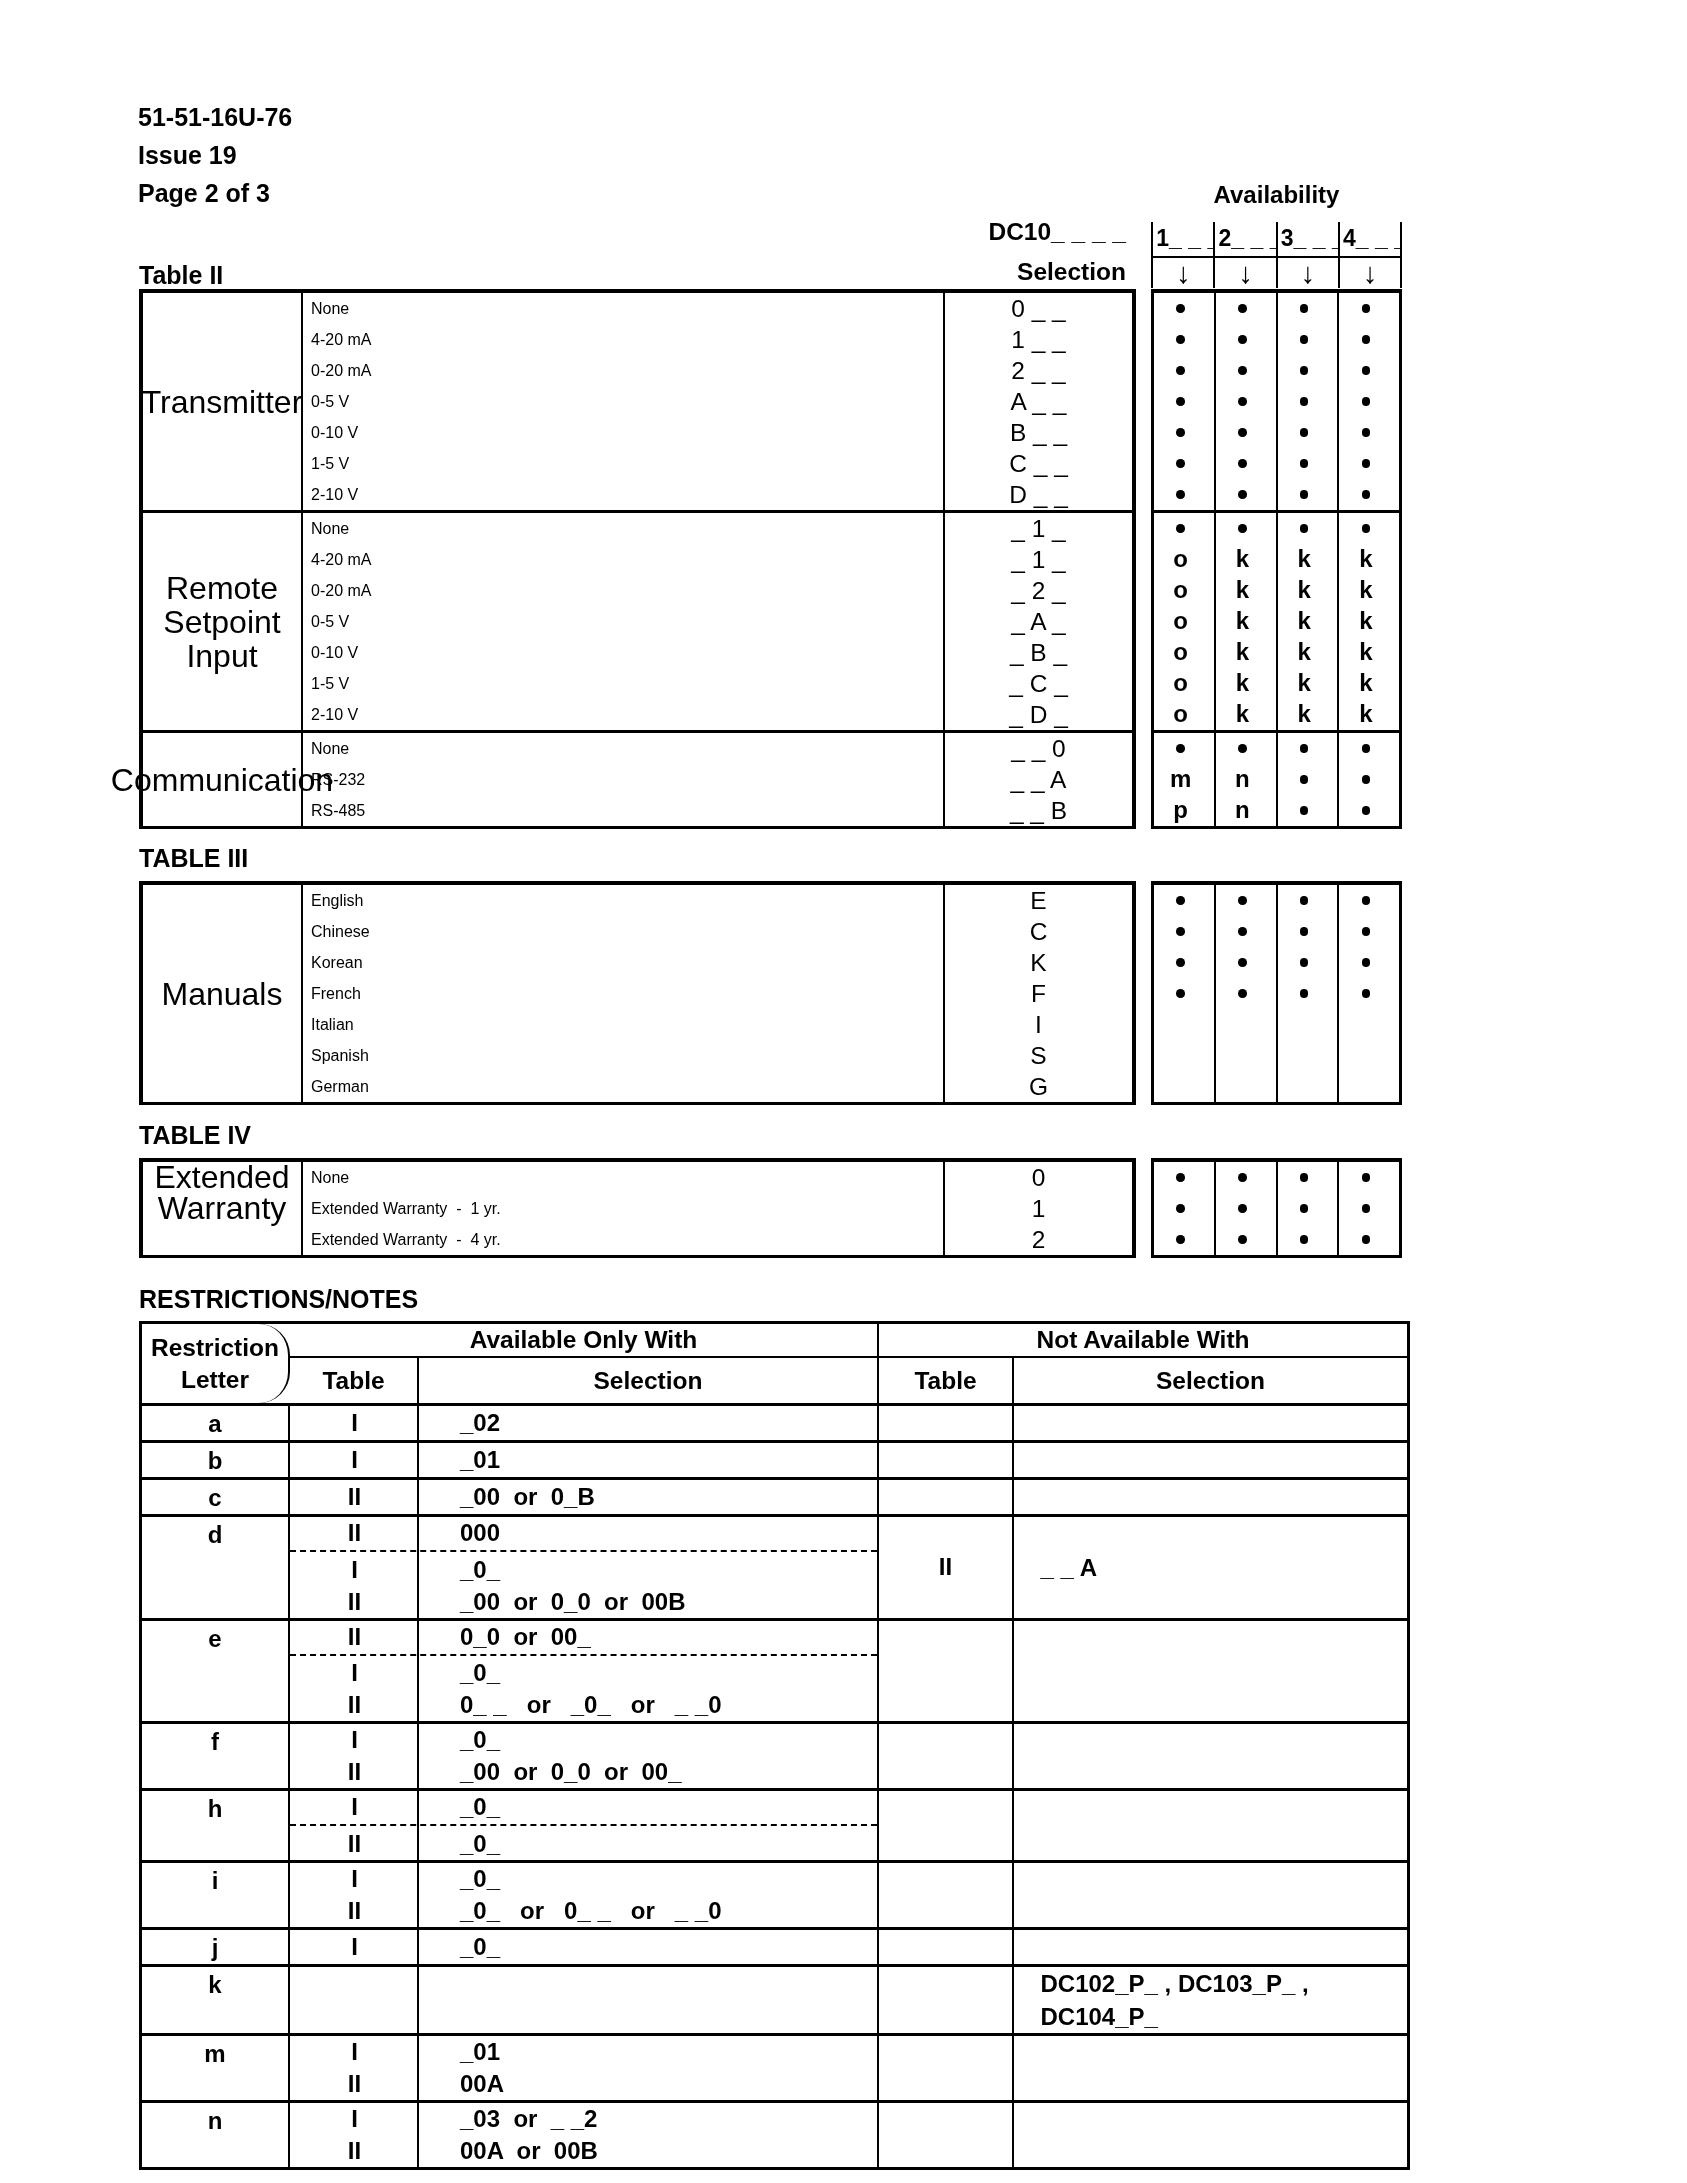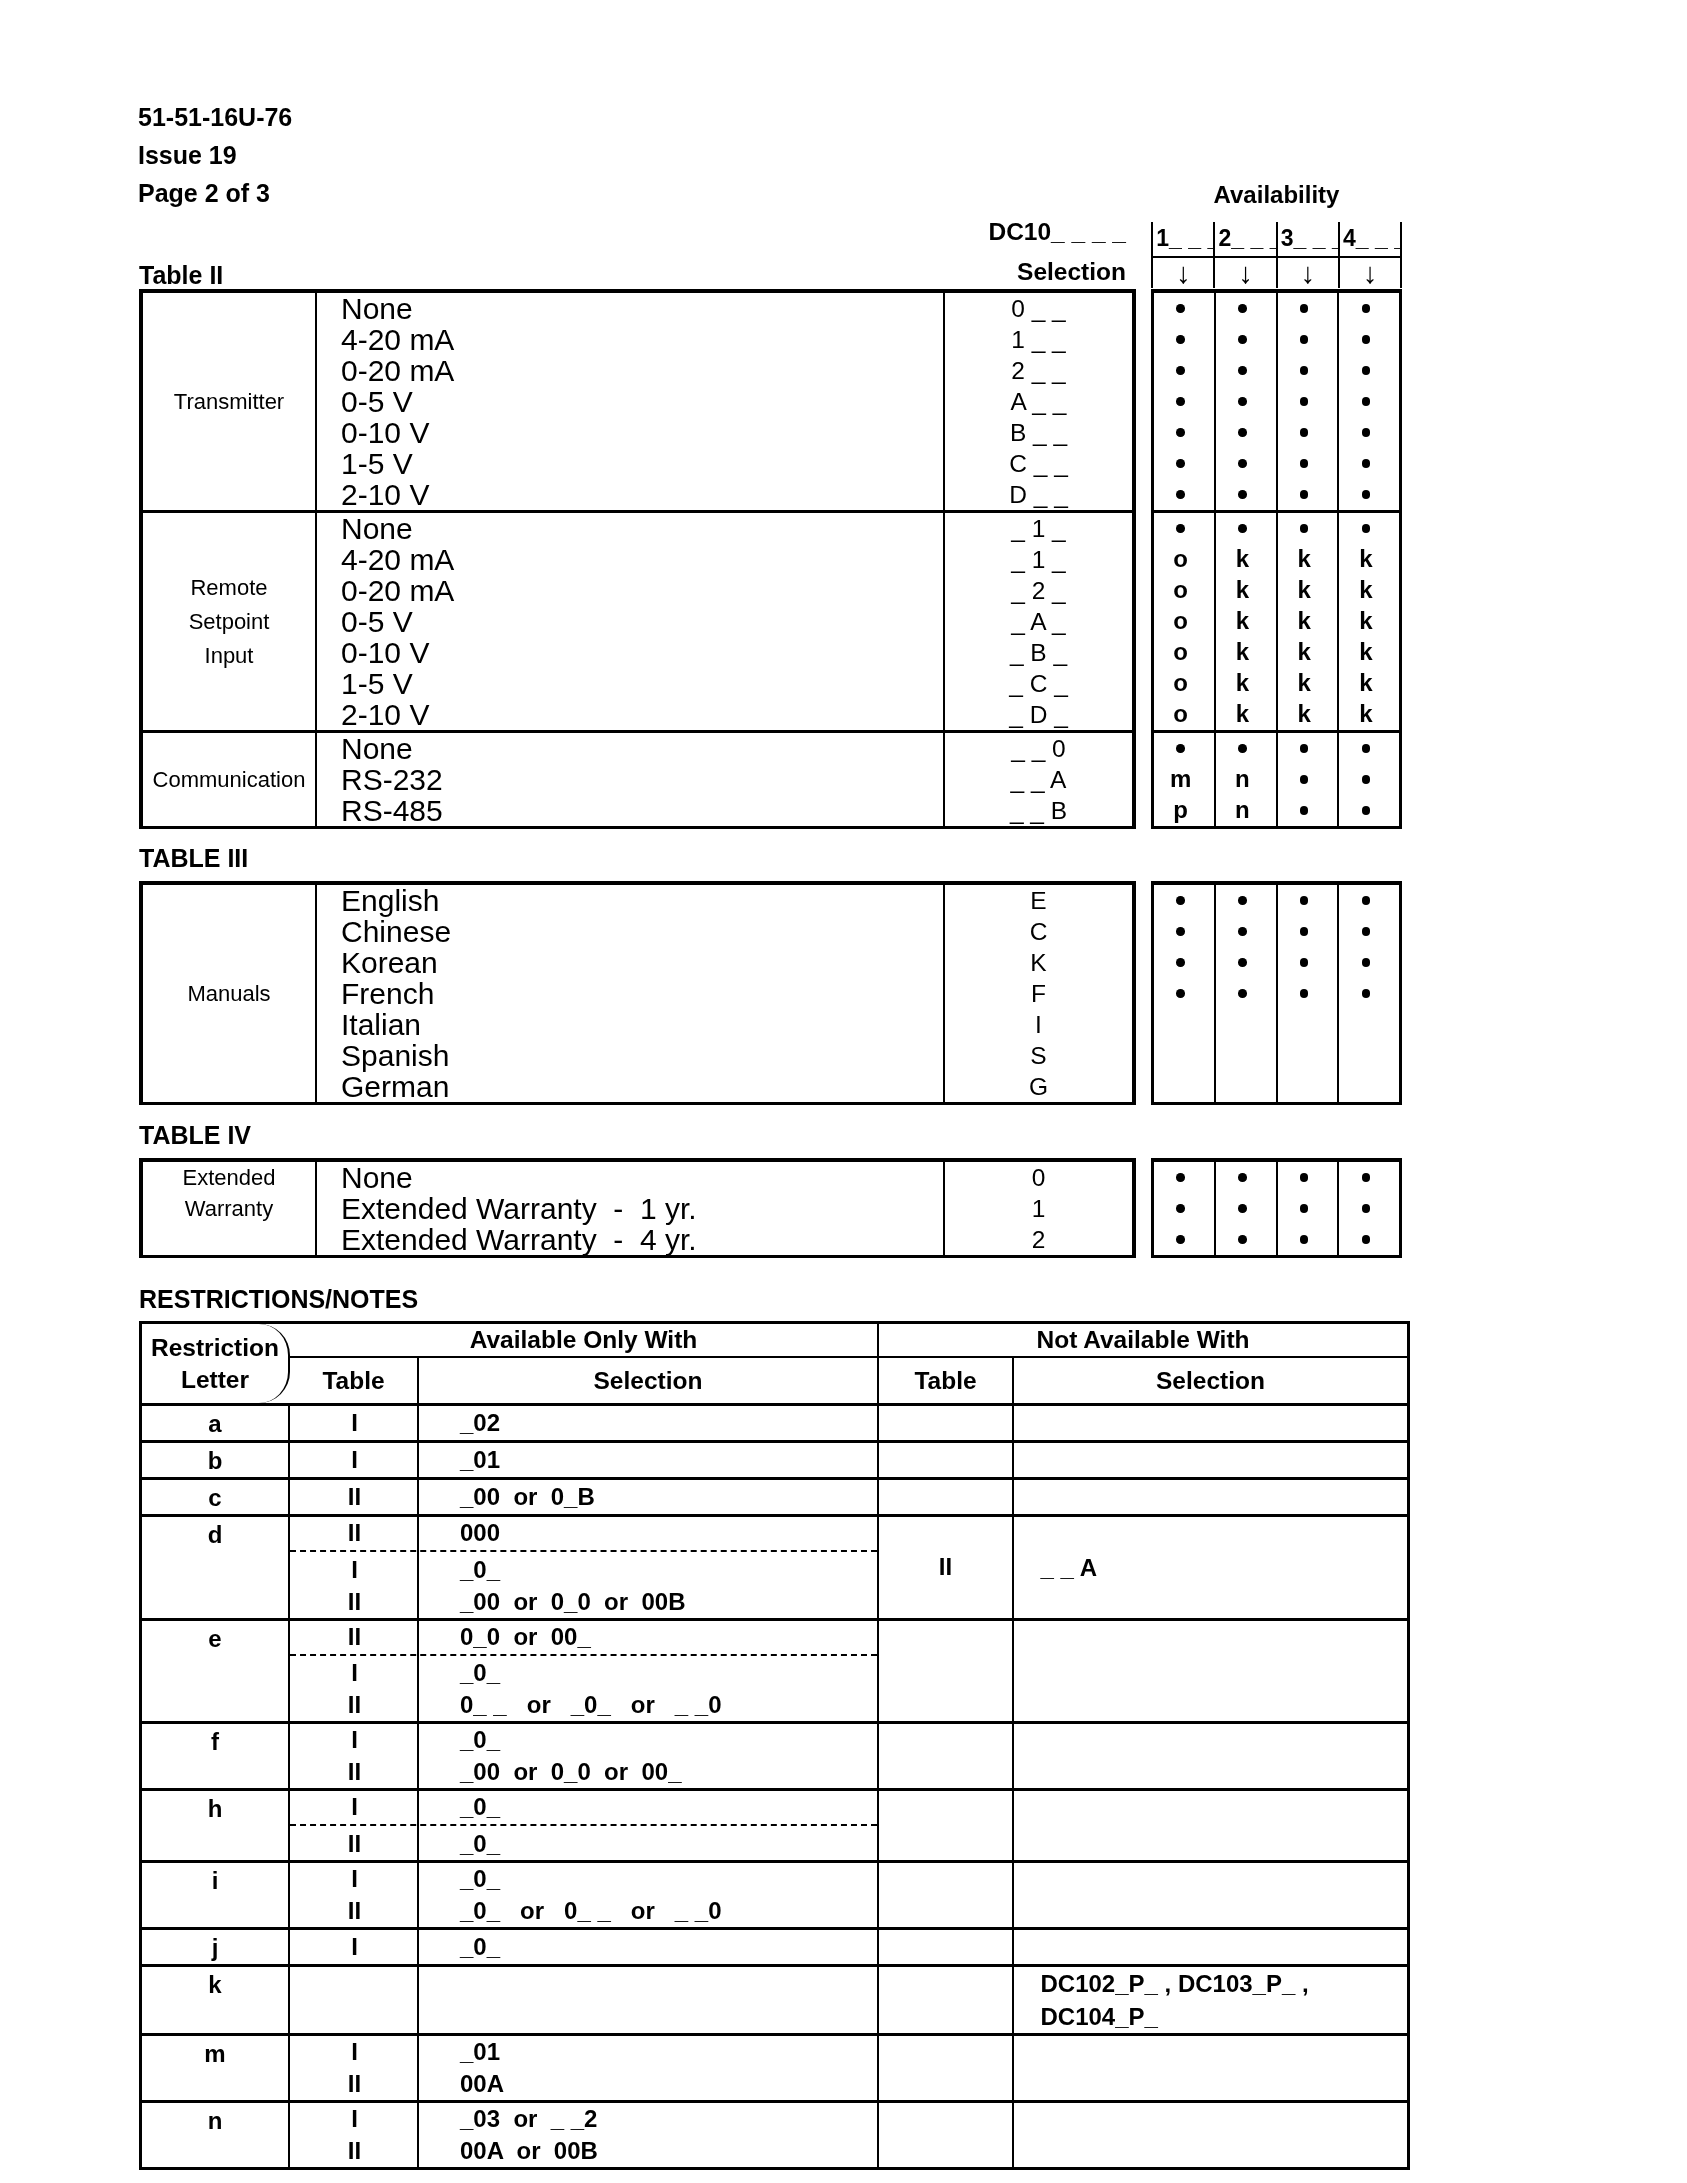--- a/index.html
+++ b/index.html
@@ -33,27 +33,27 @@
   #table4-label{left:139px;top:1121px;}
   #res-label{left:139px;top:1285px;}
 
   
   .opt-table{border:4px solid #000;border-bottom-width:3.3px;box-sizing:border-box;width:997px;}
   #table2-main{left:139px;top:289px;}
   #table3-main{left:139px;top:881px;}
   #table4-main{left:139px;top:1158px;}
   .ot-section{display:flex;}
   .ot-section.sep{border-top:3.3px solid #000;}
-  .ot-cat{width:174px;box-sizing:border-box;border-right:2px solid #000;display:flex;
+  .ot-cat{width:160px;box-sizing:border-box;border-right:2px solid #000;display:flex;
     flex-direction:column;justify-content:center;align-items:center;text-align:center;
-    font-size:22px;line-height:34px;}
+    font-size:32px;line-height:34px;}
   .ot-cat.cat-top{justify-content:flex-start;line-height:31px;}
   .ot-body{flex:1;display:flex;flex-direction:column;}
   .ot-row{display:flex;height:31px;}
-  .ot-opt{flex:1;display:flex;align-items:center;padding-left:24px;font-size:30px;white-space:pre;}
+  .ot-opt{flex:1;display:flex;align-items:center;padding-left:8px;font-size:16px;white-space:pre;}
   .ot-sel{width:189px;box-sizing:border-box;border-left:2px solid #000;display:flex;
     align-items:center;justify-content:center;font-size:24.5px;white-space:pre;}
 
   
   .avail-box{width:251px;box-sizing:border-box;border:3.3px solid #000;border-top-width:4px;}
   #table2-avail{left:1151px;top:289px;}
   #table3-avail{left:1151px;top:881px;}
   #table4-avail{left:1151px;top:1158px;}
   .ab-section.sep{border-top:3.3px solid #000;}
   .ab-row{display:flex;height:31px;}

